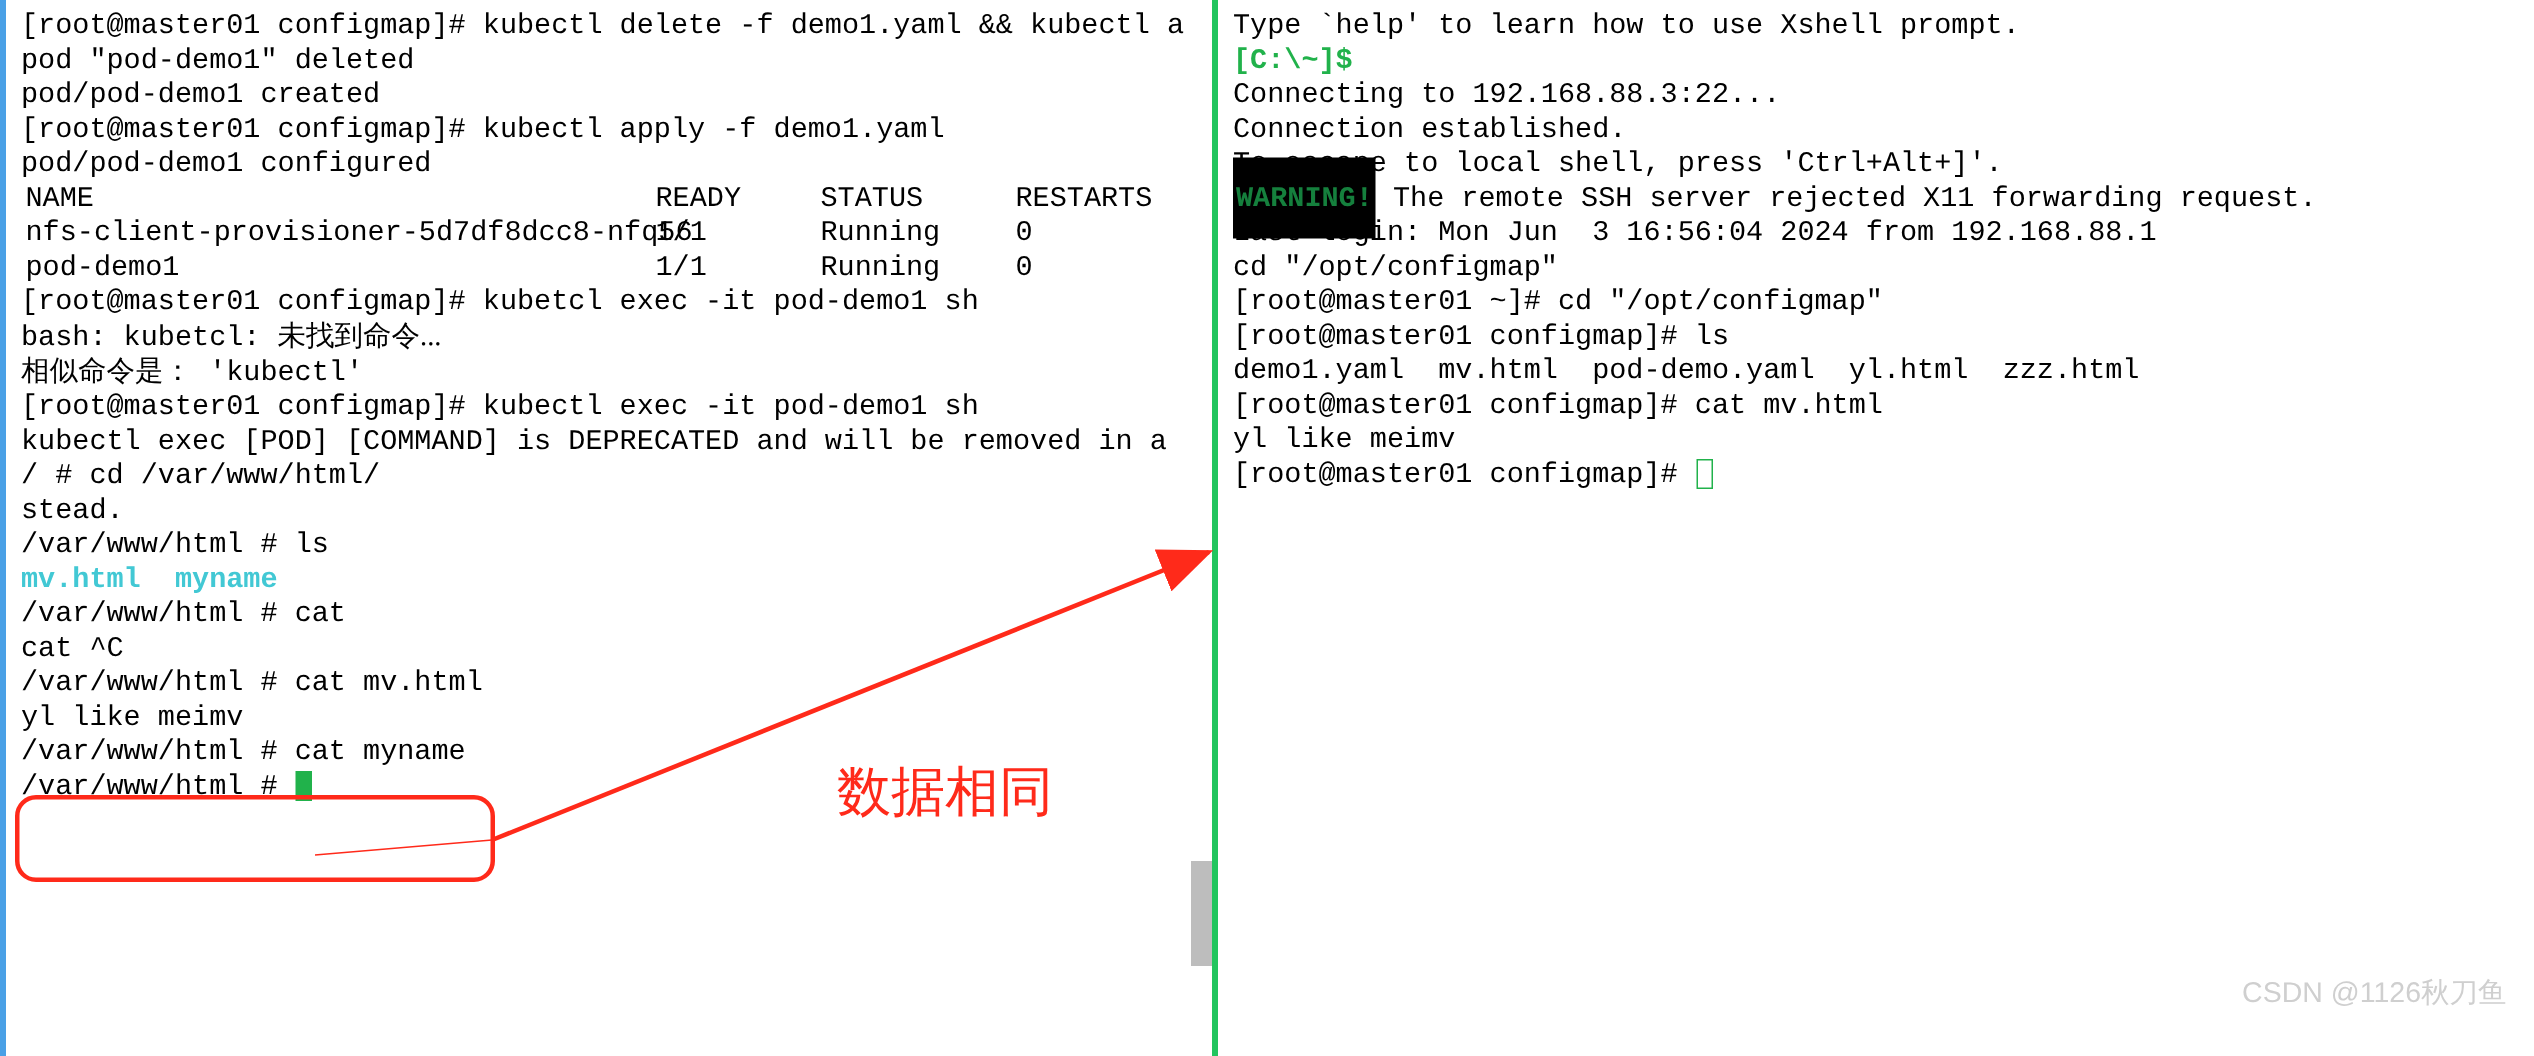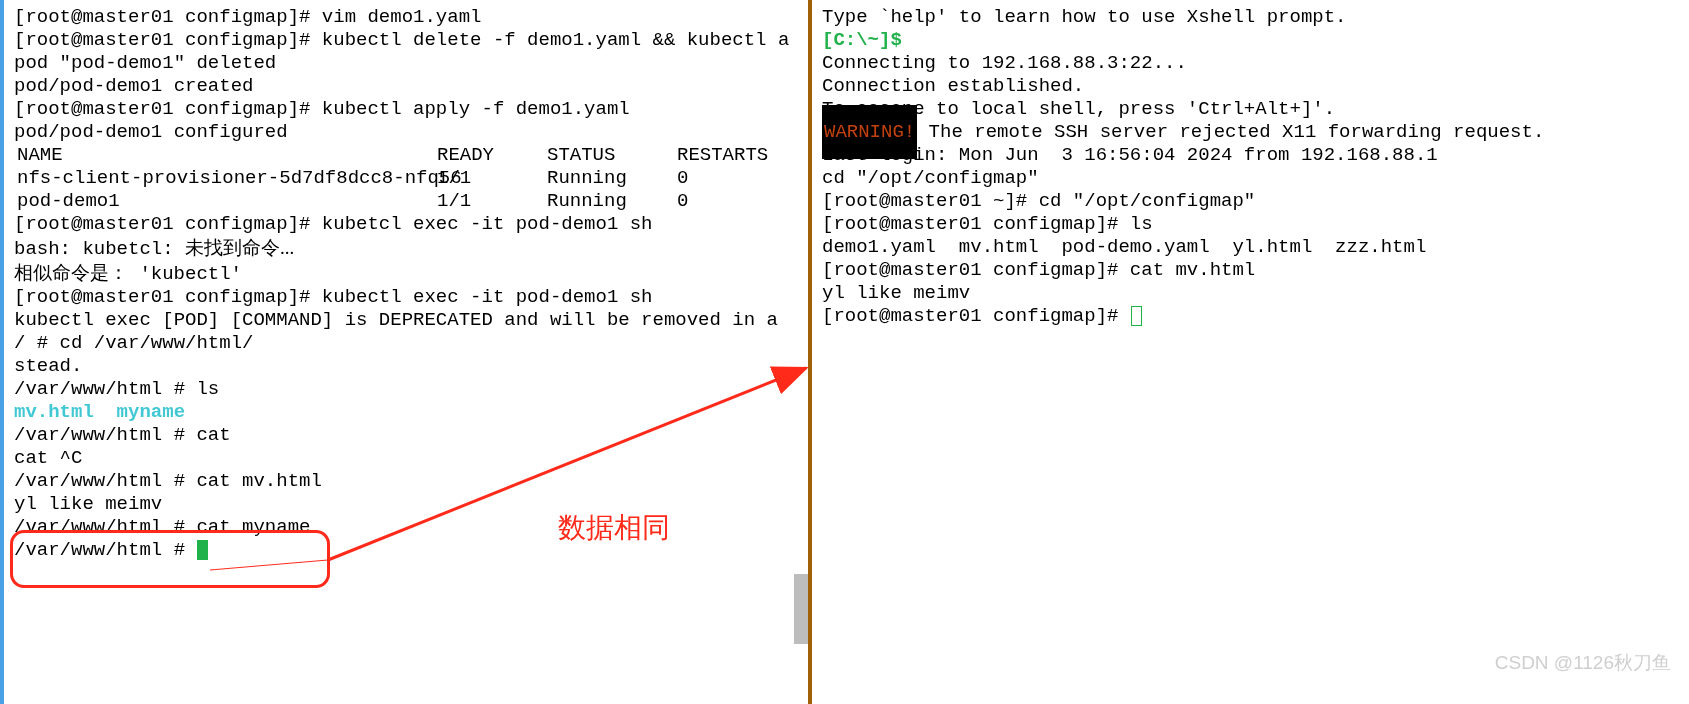--- a/index.html
+++ b/index.html
@@ -2,59 +2,58 @@
 <html><head>
 <meta charset="utf-8">
 <style>
   * { margin:0; padding:0; box-sizing:border-box; }
   html,body { width:1689px; height:704px; background:#fff; font-family:"Courier New",Consolas,monospace; font-size:19px; line-height:23px; overflow:hidden; }
   .wrap { display:flex; width:100%; height:100%; position:relative; }
   .pane { position:relative; flex:none; padding:6px 10px; overflow:hidden; }
   .left { width:790px; border-left:4px solid #4aa0e6; }
   .gap { width:18px; background:#fff; position:relative; }
   .scroll-hint { position:absolute; right:0; bottom:60px; width:14px; height:70px; background:#bdbdbd; }
-  .right { flex:1; border-left:4px solid #a16207; }
+  .right { flex:1; border-left:4px solid #22c55e; }
   .line { white-space:pre; color:#000; }
   .grn { color:#21b24b; font-weight:bold; }
   .cyan { color:#42c8d4; font-weight:bold;margin-top:24px; }
-  .inv { background:#000; color:#c2410c; padding:16px 2px; }
+  .inv { background:#000; color:#15803d; padding:16px 2px;font-weight:bold; }
   .cursor { display:inline-block; width:11px; height:20px; background:#21b24b; vertical-align:middle; margin-left:1px; }
   .cursor-out { display:inline-block; width:11px; height:20px; border:1px solid #21b24b; vertical-align:middle; margin-left:1px; }
   
   .redbox { position:absolute; border:3px solid #ff2a1a; border-radius:14px; pointer-events:none; }
-  .redtxt { position:absolute; color:#ff2a1a; font-family:"Microsoft YaHei","PingFang SC",sans-serif; font-size:28px; pointer-events:none; }
+  .redtxt { position:absolute; color:#ff2a1a; font-family:"Microsoft YaHei","PingFang SC",sans-serif; font-size:36px; pointer-events:none; }
   svg.arrow { position:absolute; top:0; left:0; pointer-events:none; }
   .watermark { position:absolute; right:18px; bottom:30px; color:#cfcfcf; font-family:"Microsoft YaHei",sans-serif; font-size:19px; pointer-events:none; }
   .row { display:flex; white-space:pre;justify-content:center; }
   .c-name{width:420px}.c-ready{width:110px}.c-status{width:130px}.c-rest{width:100px}
 </style>
 </head>
 <body>
 
 <div class="wrap">
 
   <div class="pane left">
-    <div class="line">[root@master01 configmap]# vim demo1.yaml</div>
     <div class="line">[root@master01 configmap]# kubectl delete -f demo1.yaml &amp;&amp; kubectl a</div>
     <div class="line">pod "pod-demo1" deleted</div>
     <div class="line">pod/pod-demo1 created</div>
     <div class="line">[root@master01 configmap]# kubectl apply -f demo1.yaml</div>
     <div class="line">pod/pod-demo1 configured</div>
     <div class="row">
       <span class="c-name">NAME</span><span class="c-ready">READY</span><span class="c-status">STATUS</span><span class="c-rest">RESTARTS</span>
     </div>
     <div class="row">
       <span class="c-name">nfs-client-provisioner-5d7df8dcc8-nfq56</span><span class="c-ready">1/1</span><span class="c-status">Running</span><span class="c-rest">0</span>
     </div>
     <div class="row">
       <span class="c-name">pod-demo1</span><span class="c-ready">1/1</span><span class="c-status">Running</span><span class="c-rest">0</span>
     </div>
     <div class="line">[root@master01 configmap]# kubetcl exec -it pod-demo1 sh</div>
     <div class="line"><span>bash: kubetcl: </span><span style="font-family:Liberation Serif, serif">未找到命令...</span></div>
-    <div class="line"><span style="font-family:Liberation Serif, serif">相似命令是：</span><span> 'kubectl'</span></div>
+    <div class="line"><span style="font-family:Liberation Mono, monospace">相似命令是：</span><span> 'kubectl'</span></div>
     <div class="line">[root@master01 configmap]# kubectl exec -it pod-demo1 sh</div>
     <div class="line">kubectl exec [POD] [COMMAND] is DEPRECATED and will be removed in a</div>
     <div class="line">/ # cd /var/www/html/</div>
     <div class="line">stead.</div>
     <div class="line">/var/www/html # ls</div>
     <div class="line"><span class="cyan">mv.html </span><span class="cyan"> myname</span></div>
     <div class="line">/var/www/html # cat</div>
     <div class="line"></div>
     <div class="line">cat ^C</div>
     <div class="line">/var/www/html # cat mv.html</div>

